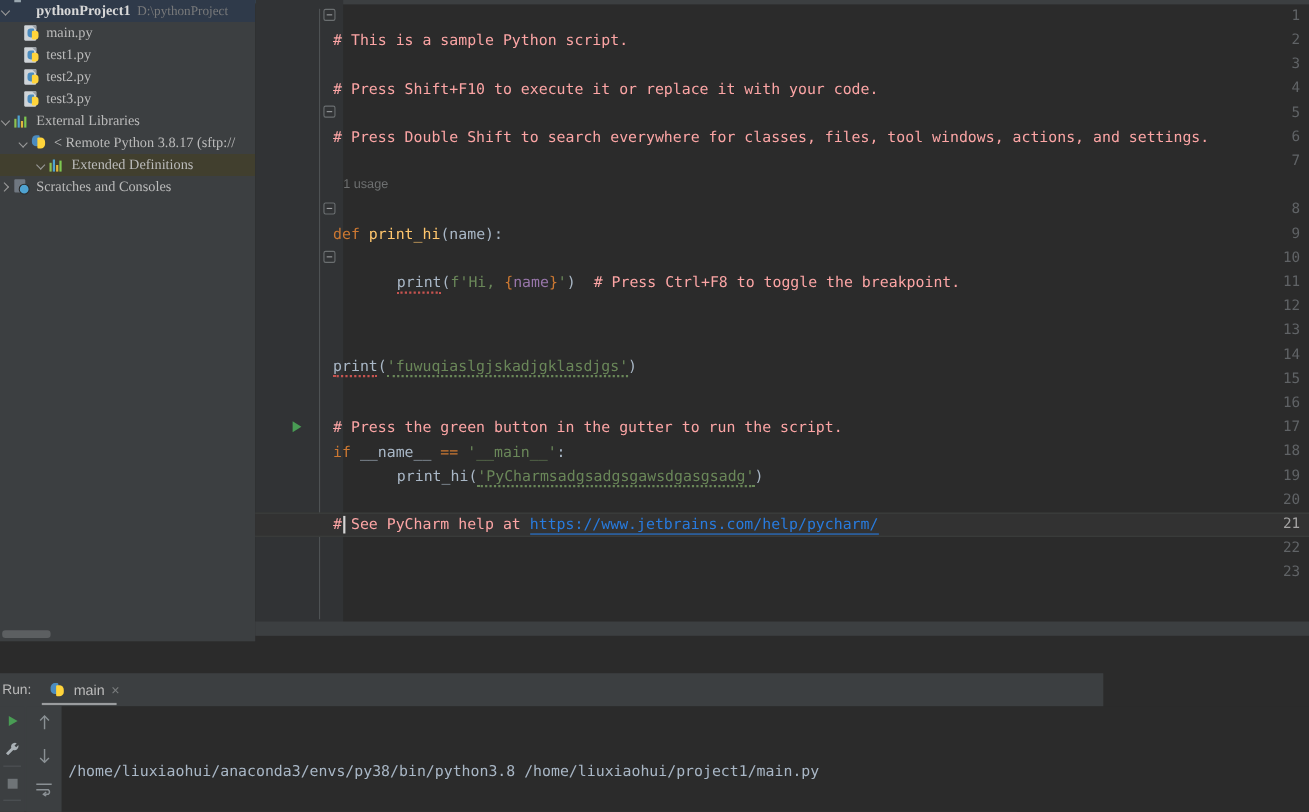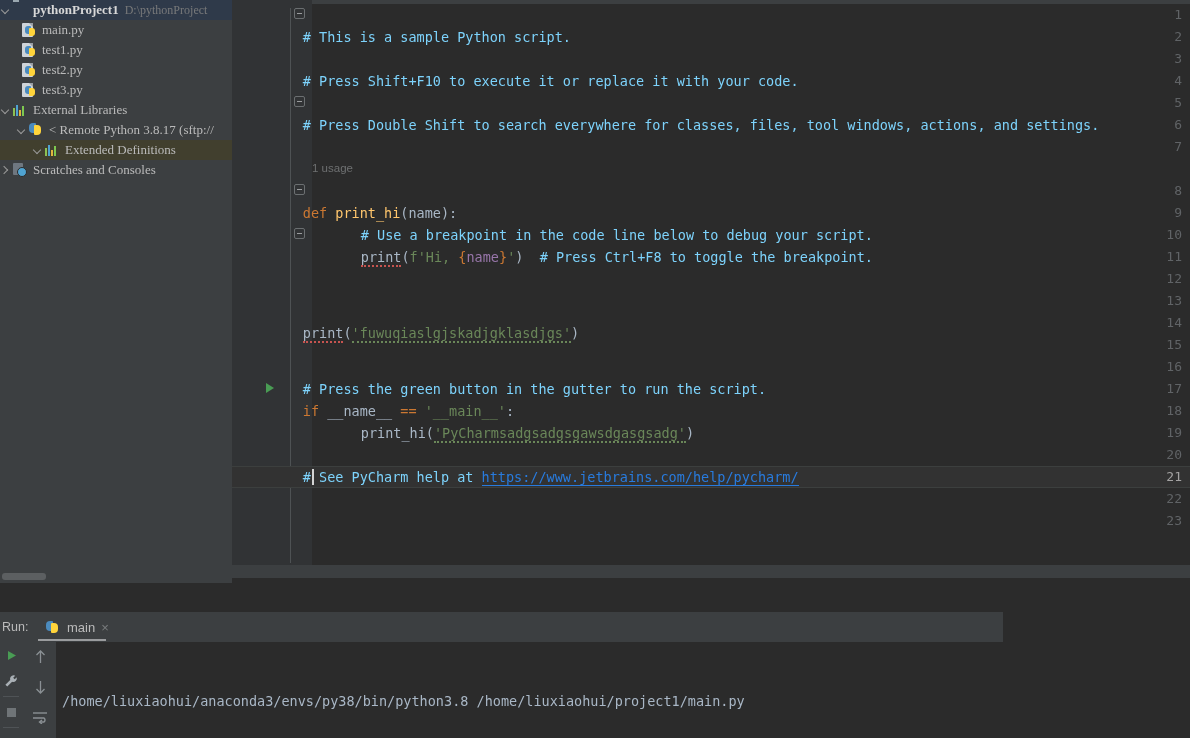--- a/index.html
+++ b/index.html
@@ -119,21 +119,21 @@
   .code {
     position:absolute; left:22px;
     font-family: "DejaVu Sans Mono", monospace;
     font-size: 13.5px; line-height: 22px; height:22px;
     white-space: pre; color:#a9b7c6;
   }
   .cur-line-bg {
     position:absolute; left:0; width:958px; height:22px;
     background:#323232; border-top:1px solid #3c3f3e; border-bottom:1px solid #3c3f3e;
   }
-  .cm { color:#7dd3fc; }
+  .cm { color:#fca5a5; }
   .kw { color:#cc7832; }
   .fn { color:#ffc66d; }
   .st { color:#6a8759; }
   .fpfx { color:#6a8759; }
   .brc { color:#cc7832; }
   .var { color:#9876aa;text-align:center; }
   .dunder { color:#a9b7c6; }
   .lnk { color:#287bde; border-bottom:1px solid #287bde; }
   .sq-red { border-bottom: 2px dotted #c75450; padding-bottom:0px; }
   .sq-grn { border-bottom: 2px dotted #6a8759; }
@@ -337,23 +337,20 @@
     </div>
     <div class="code" style="top:48px">
       <span class="cm"># Press Shift+F10 to execute it or replace it with your code.</span>
     </div>
     <div class="code" style="top:92px">
       <span class="cm"># Press Double Shift to search everywhere for classes, files, tool windows, actions, and settings.</span>
     </div>
     <div class="code" style="top:180px">
       <span class="kw">def</span><span> </span><span class="fn">print_hi</span><span>(name):</span>
     </div>
-    <div class="code" style="top:202px;left:80px">
-      <span class="cm"># Use a breakpoint in the code line below to debug your script.</span>
-    </div>
     <div class="code" style="top:224px;left:80px">
       <span class="sq-red">print</span><span>(</span><span class="fpfx">f</span><span class="st">'Hi, </span><span class="brc">{</span><span class="var">name</span><span class="brc">}</span><span class="st">'</span><span>)</span><span>  </span><span class="cm"># Press Ctrl+F8 to toggle the breakpoint.</span>
     </div>
     <div class="code" style="top:300px">
       <span class="sq-red">print</span><span>(</span><span class="st sq-grn">'fuwuqiaslgjskadjgklasdjgs'</span><span>)</span>
     </div>
     <div class="code" style="top:356px">
       <span class="cm"># Press the green button in the gutter to run the script.</span>
     </div>
     <div class="code" style="top:378px">

